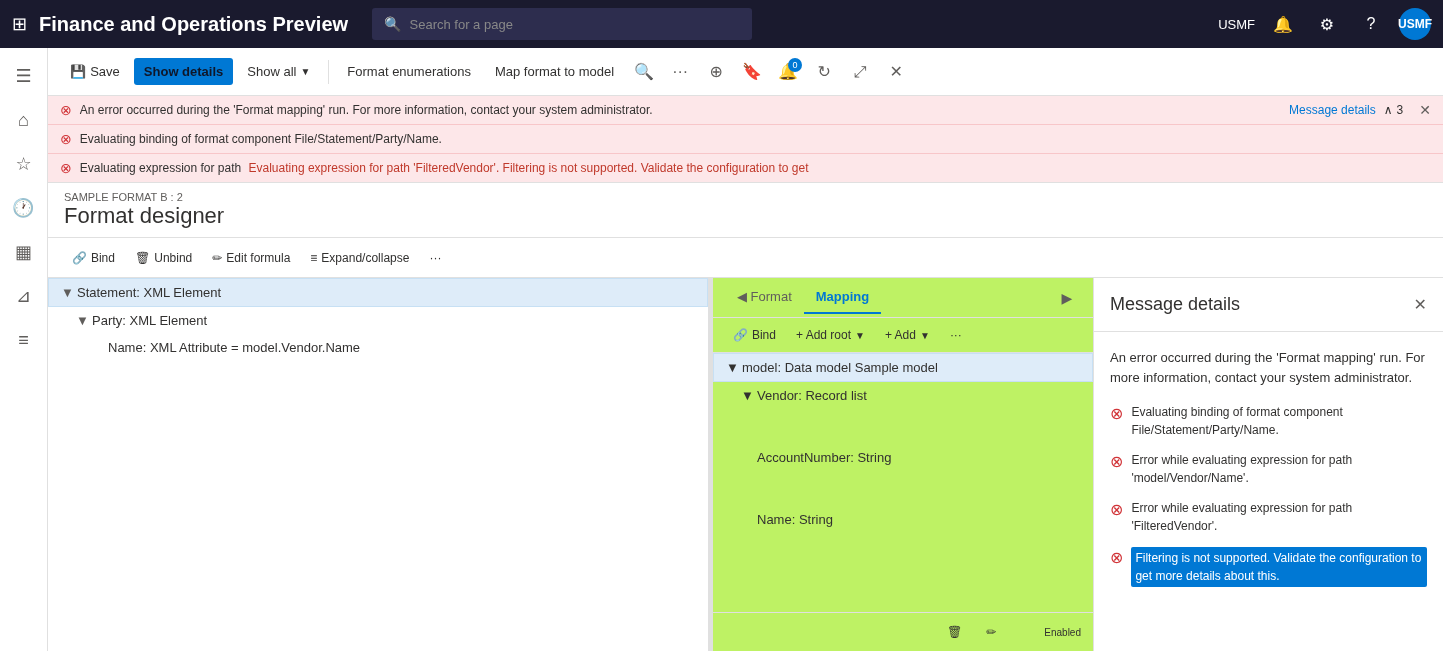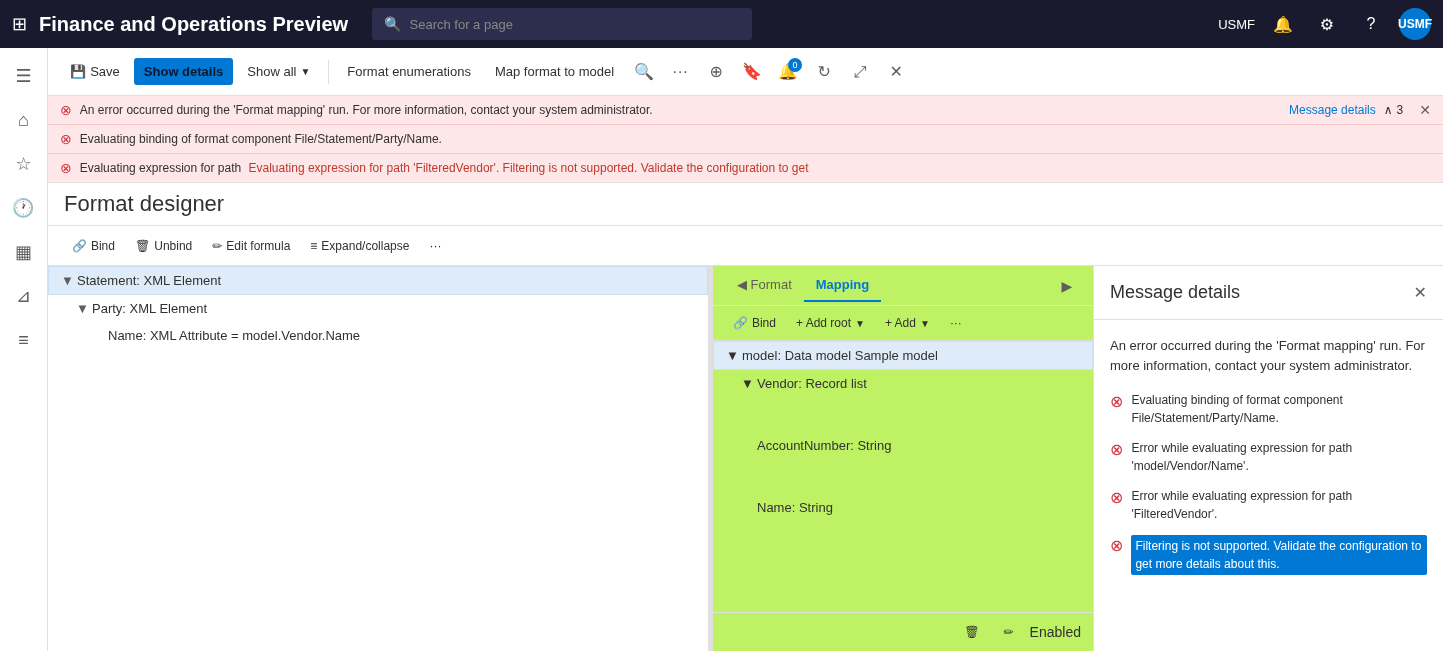--- a/index.html
+++ b/index.html
@@ -120,21 +120,21 @@
       display: flex; align-items: center; padding: 6px 12px; font-size: 13px; color: #323130; cursor: pointer;
     }
     .mapping-item.selected { background: #deecf9; border: 1px solid #c7e0f4; }
     .mapping-indent-1 { padding-left: 28px; }
     .mapping-indent-2 { padding-left: 28px; margin-top: 35px; }
 
     .mapping-footer {
       display: flex; align-items: center; justify-content: flex-end; padding: 8px 12px;
       border-top: 1px solid #e0e0e0; gap: 8px;
     }
-    .status-text { font-size: 14px; color: #323130; }
+    .status-text { font-size: 10px; color: #323130; margin-left: 32px; }
 
     
     .message-panel {
       width: 350px; background: #fff; border-left: 1px solid #e0e0e0; display: flex; flex-direction: column;
     }
     .message-panel-header {
       display: flex; align-items: center; justify-content: space-between; padding: 16px;
       border-bottom: 1px solid #e0e0e0;
     }
     .message-panel-title { font-size: 18px; font-weight: 400; color: #323130; }
@@ -230,20 +230,21 @@
         <span class="error-icon">⊗</span>
         <span class="error-text">
           <span>Evaluating expression for path</span>
           <span style="color:#c0392b; margin-left:4px;">Evaluating expression for path 'FilteredVendor'. Filtering is not supported. Validate the configuration to get</span>
         </span>
       </div>
     </div>
 
     <div class="designer-area">
       <div class="designer-header">
+        <div class="designer-subtitle">SAMPLE FORMAT B : 2</div>
         <div class="designer-title">Format designer</div>
       </div>
 
       <div class="designer-toolbar">
         <button class="designer-toolbar-btn">
           <span>🔗</span>
           <span>Bind</span>
         </button>
         <button class="designer-toolbar-btn">
           <span>🗑</span>

